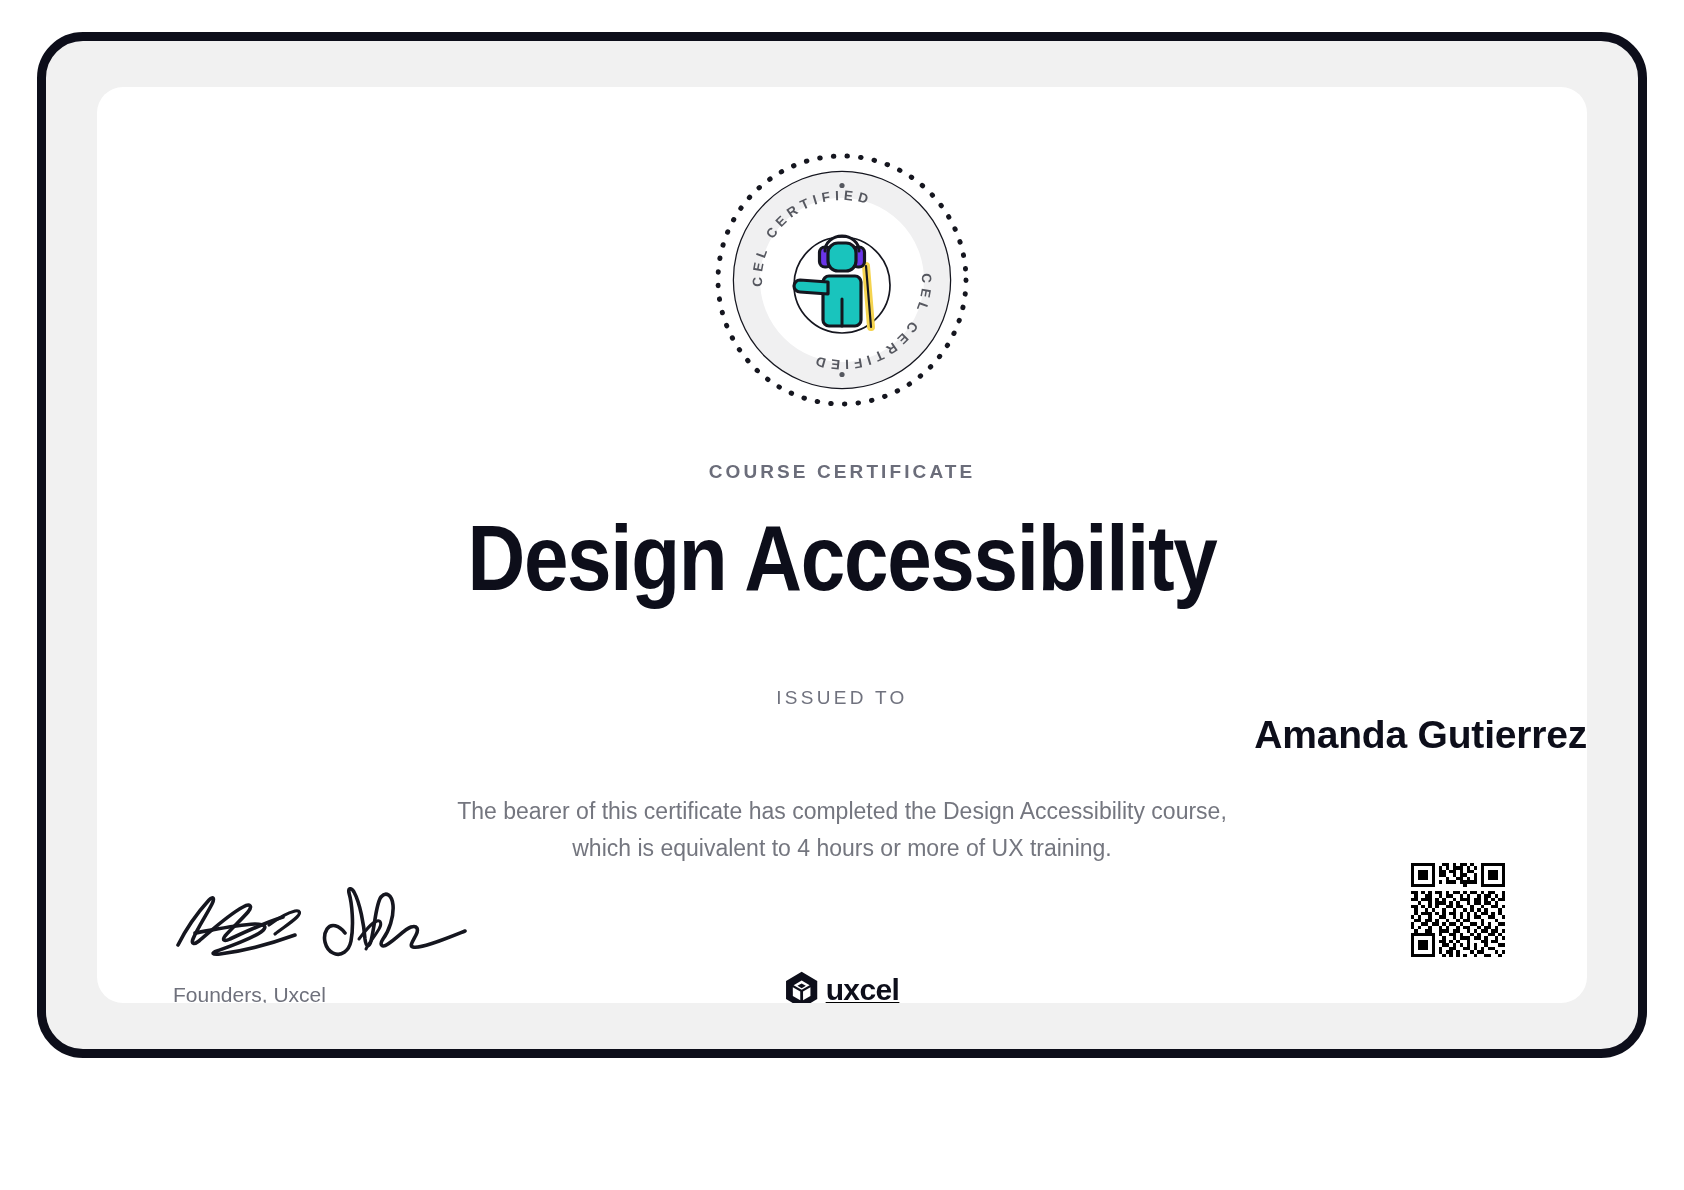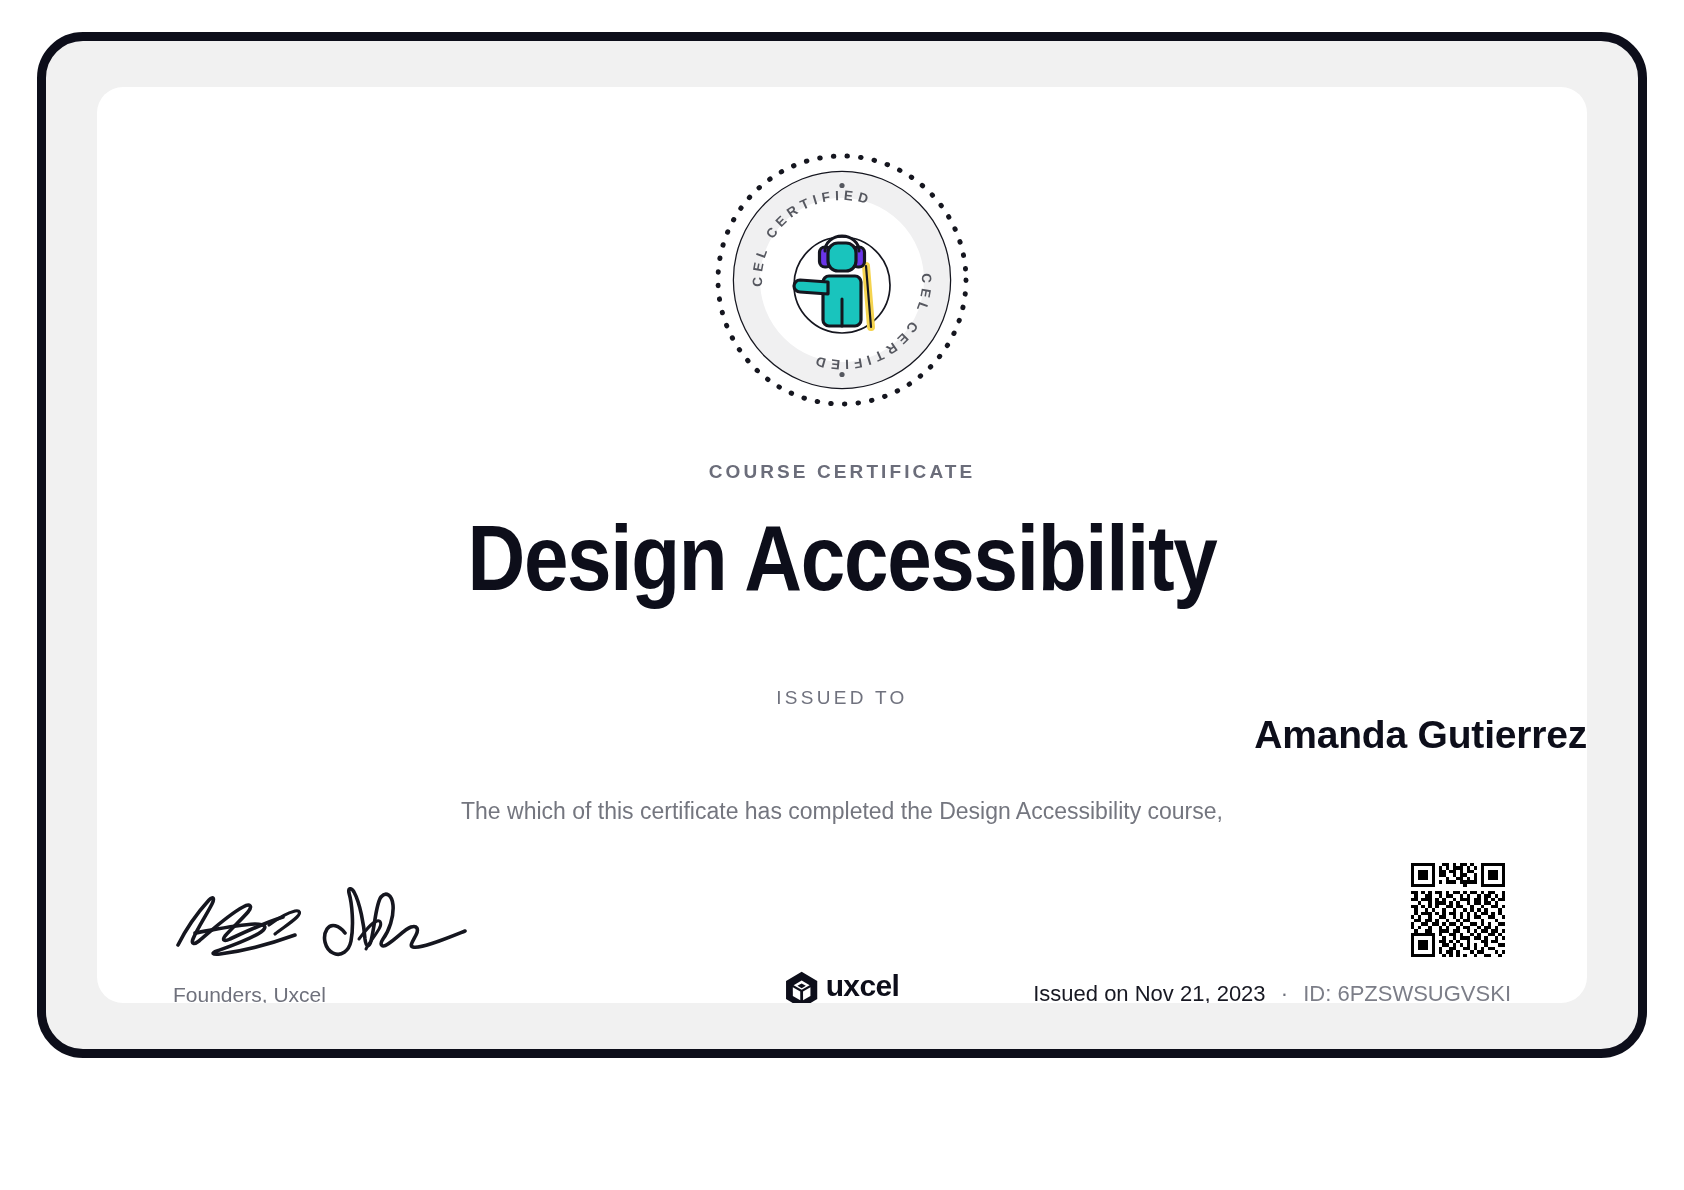--- a/index.html
+++ b/index.html
@@ -122,21 +122,23 @@
     font-weight: 400;
     text-align: right;
   }
 
   .brand-logo {
     position: absolute;
     left: 50%;
     transform: translateX(-50%);
     top: 884px;
     display: flex;
+    align-items: center;
     gap: 7px;
+    text-decoration: underline;
   }
   .brand-mark { display: block; }
   .brand-word {
     color: #0d0e1a;
     font-size: 30px;
     font-weight: 700;
     letter-spacing: -0.6px;
     line-height: 1;
   }
 
@@ -220,21 +222,22 @@
 
     <div class="kicker kicker-course">COURSE CERTIFICATE</div>
 
     <div class="course-title">Design Accessibility</div>
 
     <div class="kicker kicker-issued">ISSUED TO</div>
 
     <div class="recipient-name">Amanda Gutierrez</div>
 
     <div class="body-copy">
-      <div>The which of this certificate has completed the Design Accessibility course,</div>
+      <div>The bearer of this certificate has completed the Design Accessibility course,</div>
+      <div>which is equivalent to 4 hours or more of UX training.</div>
     </div>
 
     <div class="signatures">
       <svg width="300" height="90" viewBox="0 0 300 90">
         <g fill="none" stroke="#15161f" stroke-linecap="round" stroke-linejoin="round">
 
           <path d="M5,78 C14,60 26,44 36,33 C40,29 42,31 39,37 C34,47 24,62 20,72
                    C18,77 21,78 26,74 C38,64 55,48 70,40 C77,36 80,39 75,45
                    C69,52 58,62 52,69 C49,73 51,75 57,72 C72,65 94,55 110,50" stroke-width="3.6"></path>
           <path d="M22,66 C40,63 62,58 82,57 C92,57 95,60 88,65 C78,72 58,79 44,84
@@ -265,25 +268,20 @@
         <g fill="#ffffff">
           <path d="M17 9.6 L25 14.2 L17 18.8 L9 14.2 Z"></path>
           <path d="M8.2 16.3 L15.6 20.6 V29.2 L8.2 24.9 Z"></path>
           <path d="M25.8 16.3 V24.9 L18.4 29.2 V20.6 Z"></path>
         </g>
         <path d="M17 12.4 L21.2 14.8 L17 17.2 L12.8 14.8 Z" fill="#0d0e1a"></path>
       </svg>
       <span class="brand-word">uxcel</span>
     </div>
 
-    <div class="issue-line">
-      <span class="issue-date">Issued on Nov 21, 2023</span>
-      <span class="issue-sep">·</span>
-      <span class="issue-id">ID: 6PZSWSUGVSKI</span>
-    </div>
 
     <div class="qr-code">
       <svg width="102" height="102" viewBox="0 0 29 29" shape-rendering="crispEdges">
         <rect width="29" height="29" fill="#ffffff"></rect>
         <g fill="#000000">
 
           <rect x="1" y="1" width="7" height="1"></rect>
             <rect x="1" y="7" width="7" height="1"></rect>
           <rect x="1" y="1" width="1" height="7"></rect>
             <rect x="7" y="1" width="1" height="7"></rect>

